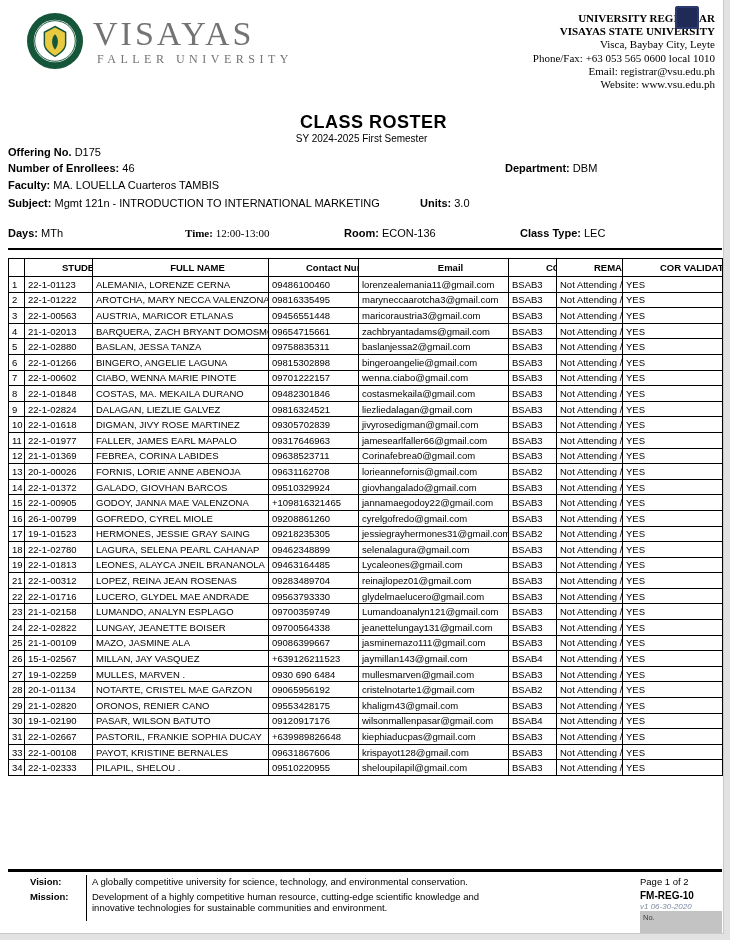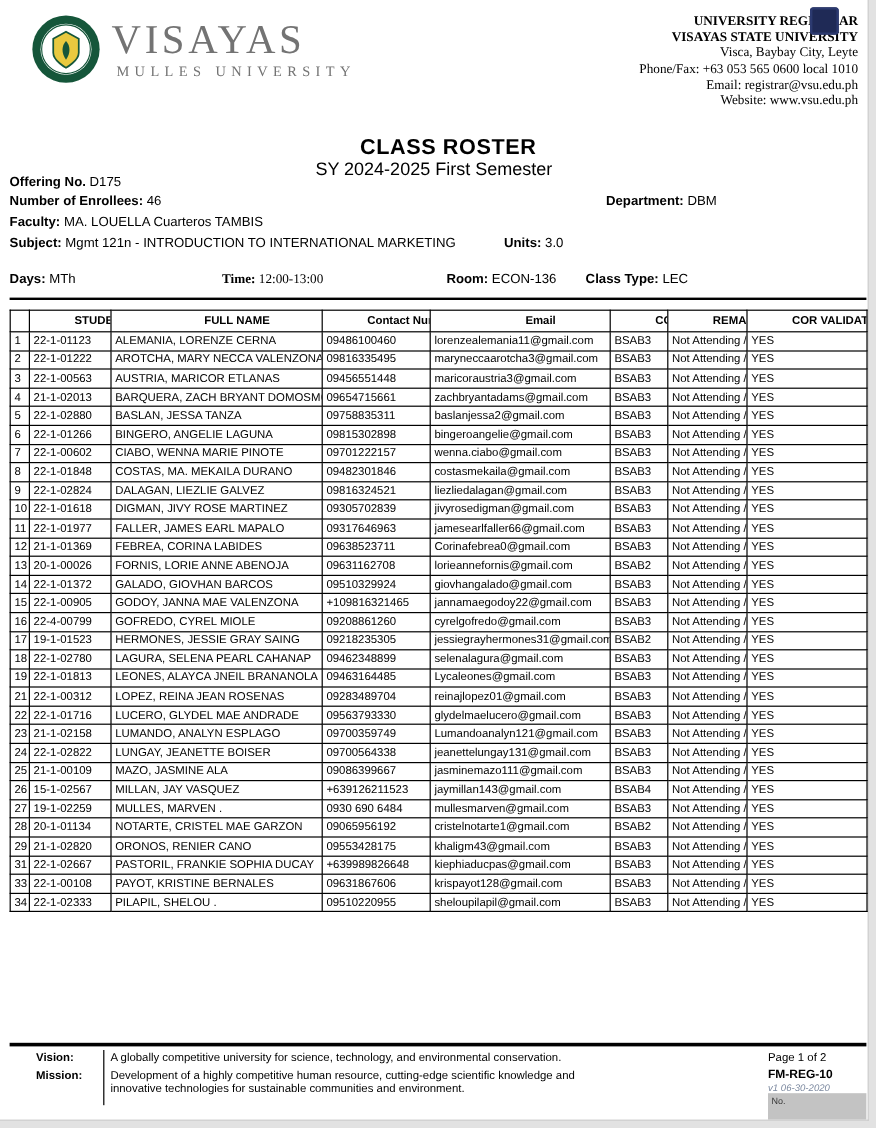--- a/index.html
+++ b/index.html
@@ -11,30 +11,30 @@
   .seal { position:absolute; left:26px; top:12px; width:58px; height:58px; }
   .wordmark { position:absolute; left:93px; top:16px; color:#737373; }
   .wm-main { font-family:"Liberation Serif", serif; font-size:34px; font-weight:500; letter-spacing:3px; line-height:36px; }
   .wm-sub  { font-family:"Liberation Serif", serif; font-size:12px; letter-spacing:4.5px; margin-top:0; padding-left:4px; }
   .contact { position:absolute; right:8px; top:12px; text-align:right; font-family:"Liberation Serif", serif; font-size:11px; line-height:13.2px; }
   .c-bold { font-weight:bold; }
   .corner-badge { position:absolute; right:24px; top:6px; width:24px; height:23px; background:#1F2A56; border-radius:3px; box-shadow:inset 0 0 0 2px #2c3a70; }
 
   
   .title { position:absolute; top:112px; left:12px; width:100%; text-align:center; font-size:18px; font-weight:bold; letter-spacing:0.5px; }
-  .subtitle { position:absolute; top:133px; left:0; width:100%; text-align:center; font-size:15px; }
+  .subtitle { position:absolute; top:133px; left:0; width:100%; text-align:center; font-size:10px; }
 
   
   .info-row { position:absolute; left:8px; font-size:11px; white-space:nowrap; }
   .lbl { font-weight:bold; }
   .pos-dept { position:absolute; left:497px; top:0; }
   .pos-units { position:absolute; left:412px; top:0; }
   .pos-time { position:absolute; left:177px; top:0;font-family:Liberation Serif, serif; }
-  .pos-room { position:absolute; left:348px; top:0;padding-left:16px; }
-  .pos-ctype { position:absolute; left:480px; top:0; }
+  .pos-room { position:absolute; left:320px; top:0;padding-left:16px; }
+  .pos-ctype { position:absolute; left:512px; top:0; }
   .sep-line { position:absolute; left:8px; top:248px; width:714px; height:2px; background:#000; }
 
   
   table.roster { position:absolute; left:8px; top:258px; width:714px; border-collapse:collapse; table-layout:fixed; font-size:9.5px; }
   table.roster th, table.roster td { border:1px solid #000; padding:1px 3px; overflow:hidden; white-space:nowrap; }
   table.roster th { font-weight:bold; text-align:center; height:18px;padding-left:37px; }
   table.roster th.c0 { text-align:left; }
   table.roster td { height:15.6px; text-align:left; }
   col.w0{width:16px} col.w1{width:68px} col.w2{width:176px} col.w3{width:90px}
   col.w4{width:150px} col.w5{width:48px} col.w6{width:66px} col.w7{width:100px}
@@ -61,21 +61,21 @@
     <svg viewBox="0 0 60 60" width="58" height="58">
       <circle cx="30" cy="30" r="29" fill="#15563A"></circle>
       <circle cx="30" cy="30" r="22" fill="#FFFFFF"></circle>
       <circle cx="30" cy="30" r="21" fill="none" stroke="#15563A" stroke-width="1"></circle>
       <path d="M30 15 L41 21 V33 C41 40 30 46 30 46 C30 46 19 40 19 33 V21 Z" fill="#E9C93F" stroke="#15563A" stroke-width="1.5"></path>
       <path d="M30 23 C34 27 34 34 30 39 C26 34 26 27 30 23 Z" fill="#15563A"></path>
     </svg>
   </div>
   <div class="wordmark">
     <div class="wm-main">VISAYAS</div>
-    <div class="wm-sub">MULLES UNIVERSITY</div>
+    <div class="wm-sub">FALLER UNIVERSITY</div>
   </div>
   <div class="contact">
     <div class="c-bold">UNIVERSITY REGISTRAR</div>
     <div class="c-bold">VISAYAS STATE UNIVERSITY</div>
     <div>Visca, Baybay City, Leyte</div>
     <div>Phone/Fax: +63 053 565 0600 local 1010</div>
     <div>Email: registrar@vsu.edu.ph</div>
     <div>Website: www.vsu.edu.ph</div>
   </div>
   <div class="corner-badge"></div>
@@ -294,21 +294,21 @@
           <td>22-1-00905</td>
           <td>GODOY, JANNA MAE VALENZONA</td>
           <td>+109816321465</td>
           <td>jannamaegodoy22@gmail.com</td>
           <td>BSAB3</td>
           <td>Not Attending /</td>
           <td>YES</td>
         </tr>
         <tr>
           <td>16</td>
-          <td>22-4-00799</td>
+          <td>26-1-00799</td>
           <td>GOFREDO, CYREL MIOLE</td>
           <td>09208861260</td>
           <td>cyrelgofredo@gmail.com</td>
           <td>BSAB3</td>
           <td>Not Attending /</td>
           <td>YES</td>
         </tr>
         <tr>
           <td>17</td>
           <td>19-1-01523</td>
@@ -419,20 +419,30 @@
           <td>Not Attending /</td>
           <td>YES</td>
         </tr>
         <tr>
           <td>29</td>
           <td>21-1-02820</td>
           <td>ORONOS, RENIER CANO</td>
           <td>09553428175</td>
           <td>khaligm43@gmail.com</td>
           <td>BSAB3</td>
+          <td>Not Attending /</td>
+          <td>YES</td>
+        </tr>
+        <tr>
+          <td>30</td>
+          <td>19-1-02190</td>
+          <td>PASAR, WILSON BATUTO</td>
+          <td>09120917176</td>
+          <td>wilsonmallenpasar@gmail.com</td>
+          <td>BSAB4</td>
           <td>Not Attending /</td>
           <td>YES</td>
         </tr>
         <tr>
           <td>31</td>
           <td>22-1-02667</td>
           <td>PASTORIL, FRANKIE SOPHIA DUCAY</td>
           <td>+639989826648</td>
           <td>kiephiaducpas@gmail.com</td>
           <td>BSAB3</td>

